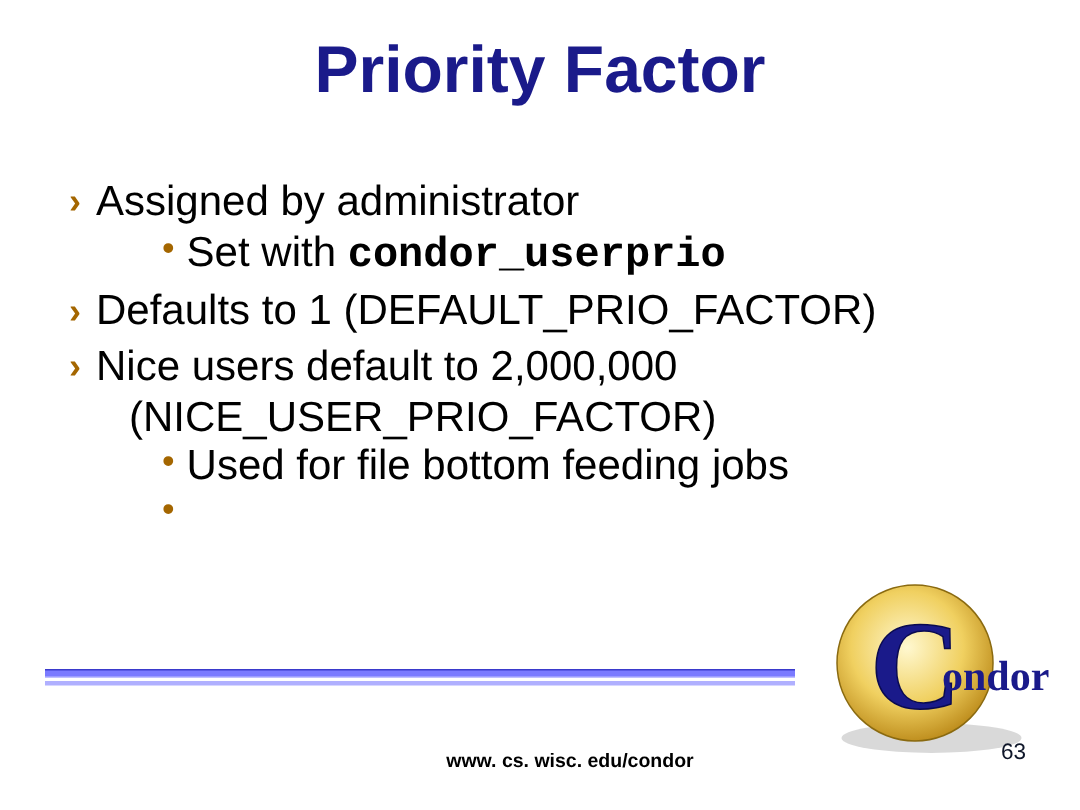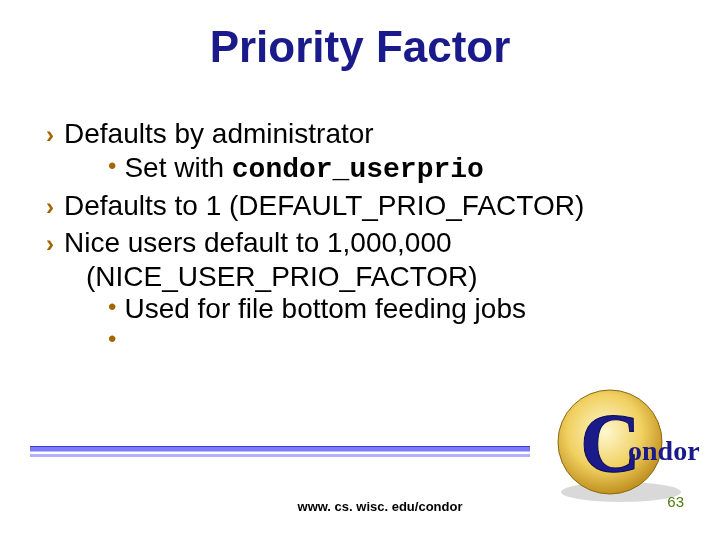--- a/index.html
+++ b/index.html
@@ -101,21 +101,21 @@
     font-weight: bold;
     color: #000;
     margin-left: 20px;
   }
   .page-num {
     position: absolute;
     right: 36px;
     bottom: 30px;
     font-family: Arial, sans-serif;
     font-size: 15px;
-    color: #4d7c0f;
+    color: #0f172a;
   }
   .logo {
     position: absolute;
     right: 14px;
     bottom: 34px;
     width: 170px;
     height: 130px;
     pointer-events: none;
   }
 </style>
@@ -123,40 +123,40 @@
 <body>
 
 <div class="slide">
 
   <div class="title">Priority Factor</div>
 
   <div class="body">
 
     <div class="bullet-row">
       <span class="chevron">›</span>
-      <span>Defaults by administrator</span>
+      <span>Assigned by administrator</span>
     </div>
 
     <div class="sub">
       <span class="dot">•</span>
       <span>
         <span>Set with </span><span class="code">condor_userprio</span>
       </span>
     </div>
 
     <div class="bullet-row" style="margin-top:4px;">
       <span class="chevron">›</span>
       <span>
         <span>Defaults to 1 (</span><span class="paren-code">DEFAULT_PRIO_FACTOR</span><span>)</span>
       </span>
     </div>
 
     <div class="bullet-row" style="margin-top:4px;">
       <span class="chevron">›</span>
-      <span>Nice users default to 1,000,000</span>
+      <span>Nice users default to 2,000,000</span>
     </div>
 
     <div style="margin-left:40px;">
       <span>(</span><span class="paren-code">NICE_USER_PRIO_FACTOR</span><span>)</span>
     </div>
 
     <div class="sub">
       <span class="dot">•</span>
       <span>Used for file bottom feeding jobs</span>
     </div>

